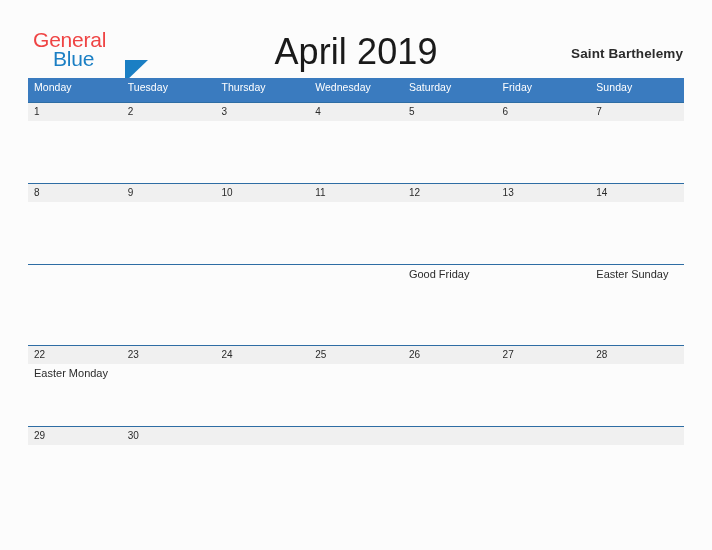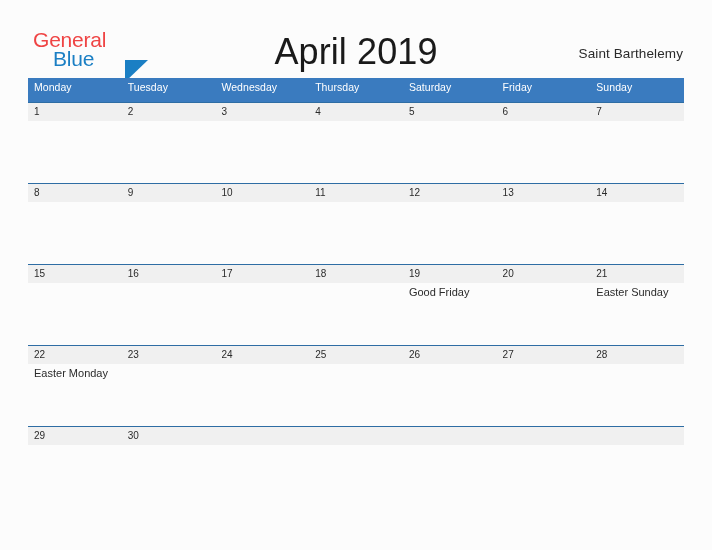--- a/index.html
+++ b/index.html
@@ -83,21 +83,21 @@
     font-weight: 400;
     color: #1a1a1a;
     letter-spacing: 0.1px;
   }
 
   .location {
     position: absolute;
     right: 29px;
     top: 46px;
     font-size: 13.5px;
-    font-weight: 400;
+    font-weight: 700;
     color: #2b2b2b;
     letter-spacing: 0.1px;
   }
 
   
   .calendar {
     position: absolute;
     left: 28px;
     top: 78px;
     width: 656px;
@@ -201,22 +201,22 @@
     <div class="title">April 2019</div>
 
     <div class="location">Saint Barthelemy</div>
   </div>
 
   <div class="calendar">
 
     <div class="weekday-row">
       <div class="weekday-cell">Monday</div>
       <div class="weekday-cell">Tuesday</div>
+      <div class="weekday-cell">Thursday</div>
       <div class="weekday-cell">Wednesday</div>
-      <div class="weekday-cell">Thursday</div>
       <div class="weekday-cell">Saturday</div>
       <div class="weekday-cell">Friday</div>
       <div class="weekday-cell">Sunday</div>
     </div>
 
     <div class="week-row r1">
       <div class="date-band">
         <div class="date-cell">1</div>
         <div class="date-cell">2</div>
         <div class="date-cell">3</div>
@@ -279,29 +279,20 @@
         <div class="event-cell">
             <span class="event-text"></span>
           </div>
         <div class="event-cell">
             <span class="event-text"></span>
           </div>
       </div>
     </div>
 
     <div class="week-row r3">
-      <div class="date-band">
-        <div class="date-cell">15</div>
-        <div class="date-cell">16</div>
-        <div class="date-cell">17</div>
-        <div class="date-cell">18</div>
-        <div class="date-cell">19</div>
-        <div class="date-cell">20</div>
-        <div class="date-cell">21</div>
-      </div>
       <div class="event-band">
         <div class="event-cell">
             <span class="event-text"></span>
           </div>
         <div class="event-cell">
             <span class="event-text"></span>
           </div>
         <div class="event-cell">
             <span class="event-text"></span>
           </div>

